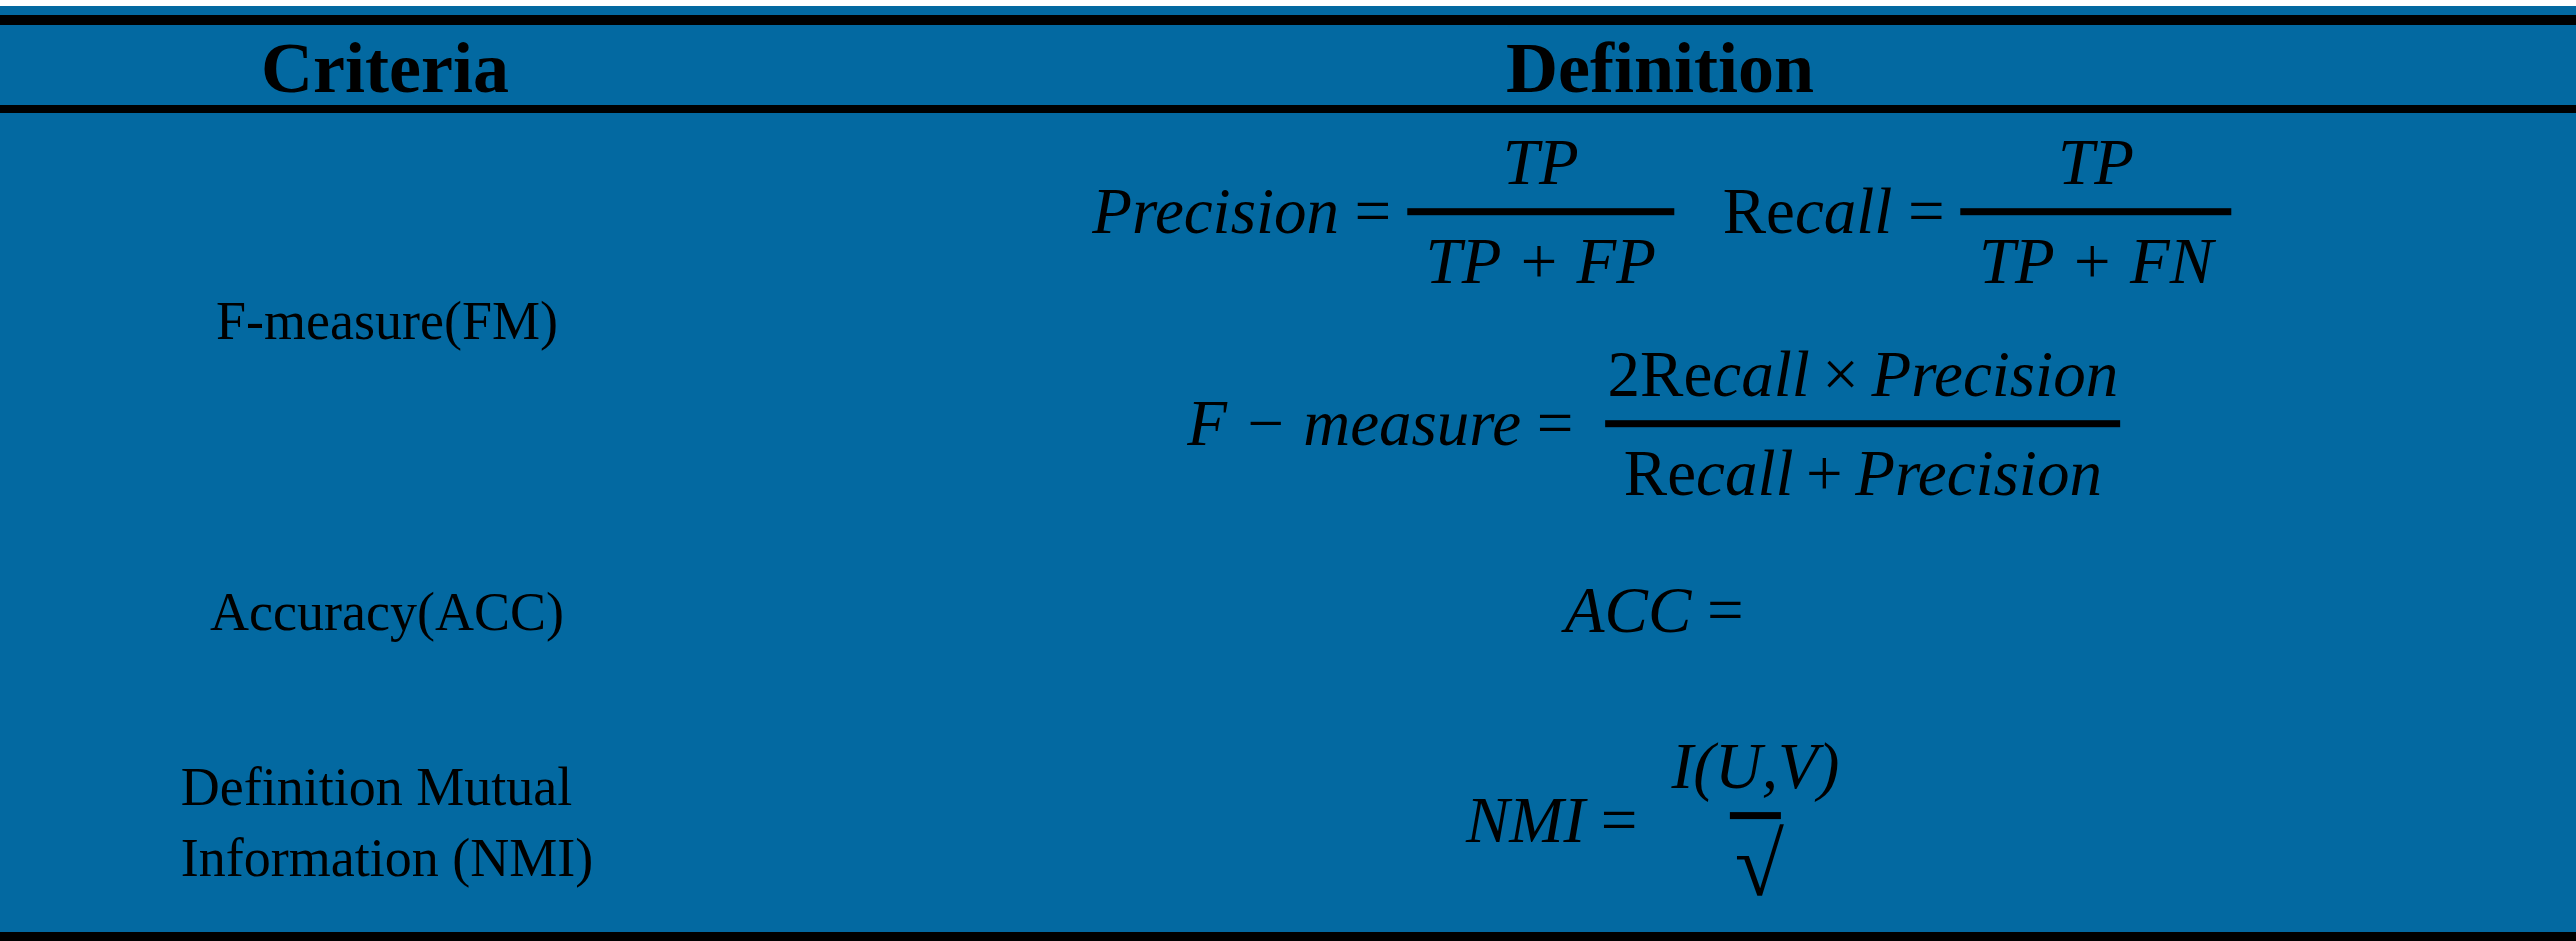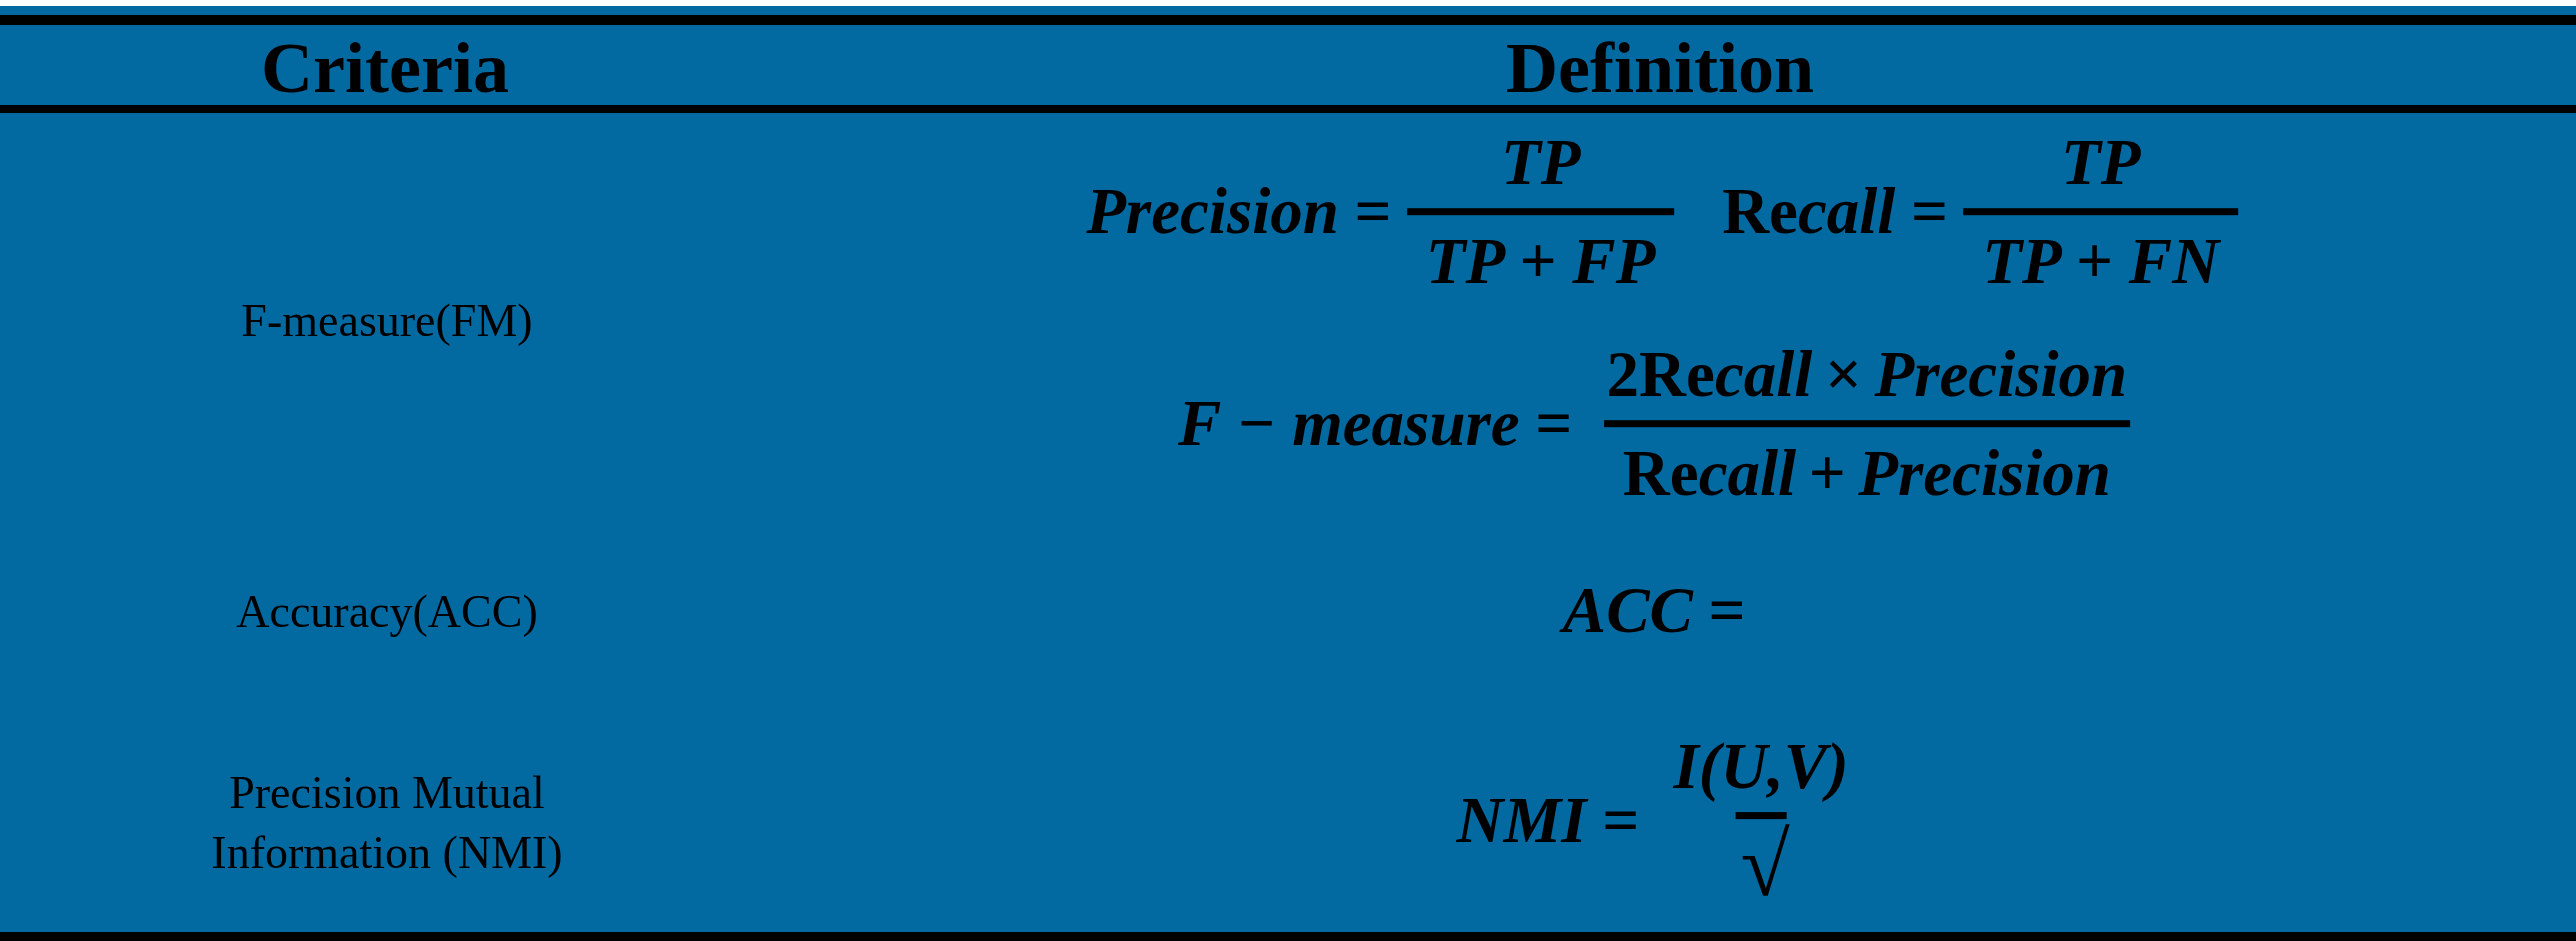--- a/index.html
+++ b/index.html
@@ -39,41 +39,39 @@
     white-space: nowrap;
   }
   .hcell.col-criteria   { left: 385px; }
   .hcell.col-definition { left: 1660px; }
 
   
   .rowlabel {
     position: absolute;
     left: 387px;
     transform: translate(-50%, -50%);
-    font-size: 46px;
+    font-size: 54px;
     line-height: 1.31;
-    text-align: center;
     white-space: nowrap;
   }
   .rowlabel-fm  { top: 315px; }
   .rowlabel-acc { top: 606px; }
   .rowlabel-nmi { top: 817px; }
 
   
   .formula {
     position: absolute;
     left: 1662px;
     transform: translate(-50%, -50%);
     display: flex;
     align-items: center;
     font-size: 65px;
     font-style: italic;
     white-space: nowrap;
     line-height: 1.15;
-    font-weight: bold;
   }
   .formula-pr  { top: 206px; }
   .formula-fm  { top: 418px; }
   .formula-acc { top: 604px; }
   .formula-nmi { top: 814px; }
 
   .up  { font-style: normal; }
   .eq  { font-style: normal; padding: 0 15.6px; }
   .op  { font-style: normal; padding: 0 12.5px; }
   .gap { display: inline-block; width: 48px; }
@@ -150,21 +148,21 @@
   </div>
 
   <div class="rowlabel rowlabel-acc">Accuracy(ACC)</div>
 
   <div class="formula formula-acc">
     <span>ACC</span>
     <span class="eq">=</span>
   </div>
 
   <div class="rowlabel rowlabel-nmi">
-    <div>Precision Mutual</div>
+    <div>Definition Mutual</div>
     <div>Information (NMI)</div>
   </div>
 
   <div class="formula formula-nmi">
     <span>NMI</span>
     <span class="eq">=</span>
     <span class="frac">
       <span class="num">I(U,V)</span>
       <span class="den den-sqrt">
         <span class="sqrt">

